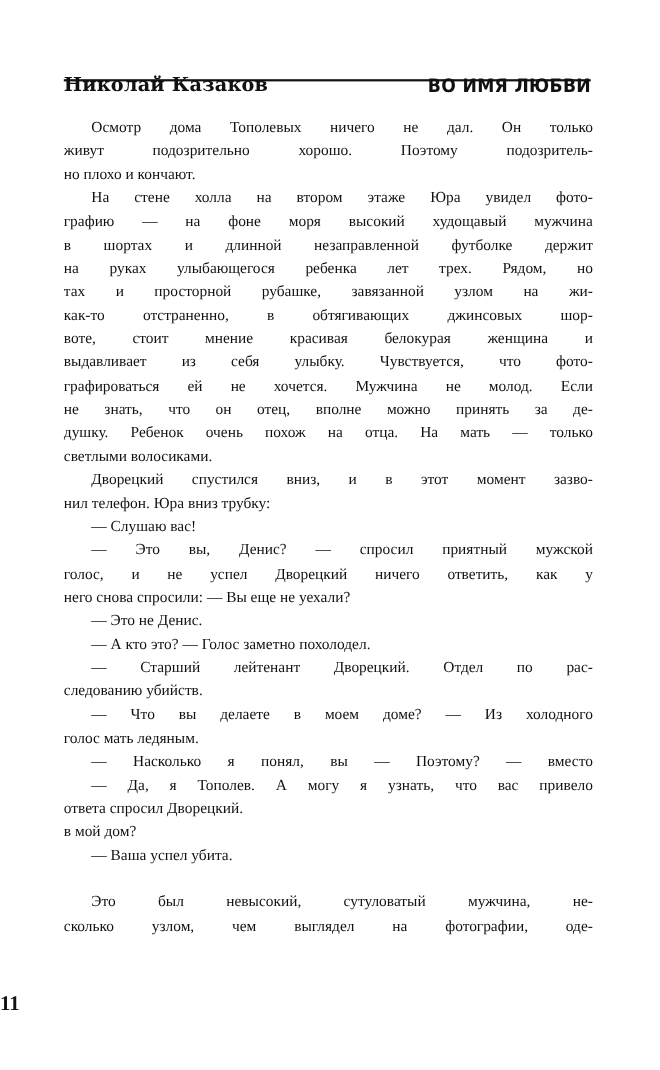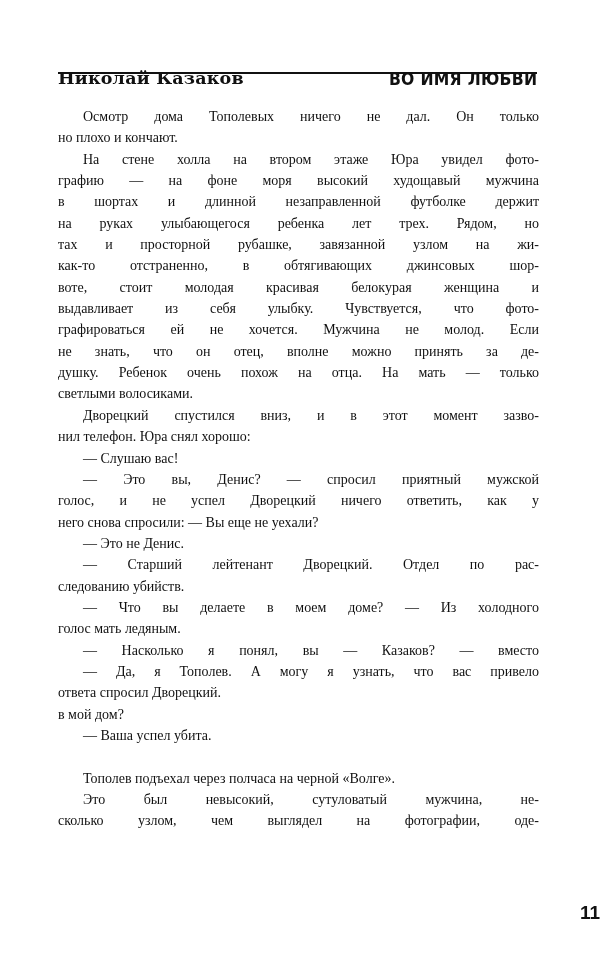--- a/index.html
+++ b/index.html
@@ -7,63 +7,64 @@
   .page { position: absolute; left: 0; top: 0; width: 600px; height: 973px; background: #fff; }
   .hdr { position: absolute; left: 58px; top: 48px; width: 479px; height: 26px; margin-top: 20px; }
   .hdr-author { position: absolute; left: 0; top: 0; font-family: "DejaVu Serif", serif; font-weight: bold; font-size: 17.5px; letter-spacing: 0.2px; white-space: nowrap; }
   .hdr-title { position: absolute; right: 0; top: 1px; font-family: "DejaVu Sans", sans-serif; font-weight: bold; font-size: 17px; letter-spacing: 0.3px; white-space: nowrap; transform: scaleX(0.92); transform-origin: right center; }
   .hdr-rule { position: absolute; left: 58px; top: 72px; width: 479px; height: 2px; background: #111; }
   .body { position: absolute; left: 58px; top: 106px; width: 481px; font-family: Liberation Serif, serif; font-size: 14px; }
   .ln { height: 21.35px; line-height: 21.35px; white-space: nowrap; }
   .ln.j { text-align: justify; text-align-last: justify; white-space: normal; overflow: hidden; }
   .ln.ind { padding-left: 25px; }
   .ln.blank { height: 21.35px; }
-  .pgnum { position: absolute; left: 0; width: 600px; top: 902px; text-align: right; font-family: Liberation Sans, sans-serif; font-weight: bold; font-size: 19px; }
+  .pgnum { position: absolute; left: 0; width: 600px; top: 902px; text-align: left; font-family: Liberation Serif, serif; font-weight: bold; font-size: 19px; }
 </style>
 </head>
 <body>
 
 <div class="page">
   <div class="hdr">
     <span class="hdr-author">Николай Казаков</span>
     <span class="hdr-title">ВО ИМЯ ЛЮБВИ</span>
   </div>
   <div class="hdr-rule"></div>
 
   <div class="body" id="body-text">
       <div class="ln ind j">Осмотр дома Тополевых ничего не дал. Он только</div>
+      <div class="ln j">живут подозрительно хорошо. Поэтому подозритель-</div>
       <div class="ln">но плохо и кончают.</div>
       <div class="ln ind j">На стене холла на втором этаже Юра увидел фото-</div>
       <div class="ln j">графию — на фоне моря высокий худощавый мужчина</div>
       <div class="ln j">в шортах и длинной незаправленной футболке держит</div>
       <div class="ln j">на руках улыбающегося ребенка лет трех. Рядом, но</div>
       <div class="ln j">тах и просторной рубашке, завязанной узлом на жи-</div>
       <div class="ln j">как-то отстраненно, в обтягивающих джинсовых шор-</div>
-      <div class="ln j">воте, стоит молодая красивая белокурая женщина и</div>
+      <div class="ln j">воте, стоит мнение красивая белокурая женщина и</div>
       <div class="ln j">выдавливает из себя улыбку. Чувствуется, что фото-</div>
       <div class="ln j">графироваться ей не хочется. Мужчина не молод. Если</div>
       <div class="ln j">не знать, что он отец, вполне можно принять за де-</div>
       <div class="ln j">душку. Ребенок очень похож на отца. На мать — только</div>
       <div class="ln">светлыми волосиками.</div>
       <div class="ln ind j">Дворецкий спустился вниз, и в этот момент зазво-</div>
-      <div class="ln">нил телефон. Юра снял хорошо:</div>
+      <div class="ln">нил телефон. Юра вниз трубку:</div>
       <div class="ln ind">— Слушаю вас!</div>
       <div class="ln ind j">— Это вы, Денис? — спросил приятный мужской</div>
       <div class="ln j">голос, и не успел Дворецкий ничего ответить, как у</div>
       <div class="ln">него снова спросили: — Вы еще не уехали?</div>
       <div class="ln ind">— Это не Денис.</div>
+      <div class="ln ind">— А кто это? — Голос заметно похолодел.</div>
       <div class="ln ind j">— Старший лейтенант Дворецкий. Отдел по рас-</div>
       <div class="ln">следованию убийств.</div>
       <div class="ln ind j">— Что вы делаете в моем доме? — Из холодного</div>
       <div class="ln">голос мать ледяным.</div>
-      <div class="ln ind j">— Насколько я понял, вы — Казаков? — вместо</div>
+      <div class="ln ind j">— Насколько я понял, вы — Поэтому? — вместо</div>
       <div class="ln ind j">— Да, я Тополев. А могу я узнать, что вас привело</div>
       <div class="ln">ответа спросил Дворецкий.</div>
       <div class="ln">в мой дом?</div>
       <div class="ln ind">— Ваша успел убита.</div>
       <div class="ln blank"></div>
-      <div class="ln ind">Тополев подъехал через полчаса на черной «Волге».</div>
       <div class="ln ind j">Это был невысокий, сутуловатый мужчина, не-</div>
       <div class="ln j">сколько узлом, чем выглядел на фотографии, оде-</div>
     </div>
 
   <div class="pgnum">11</div>
 </div>
 
 </body></html>

